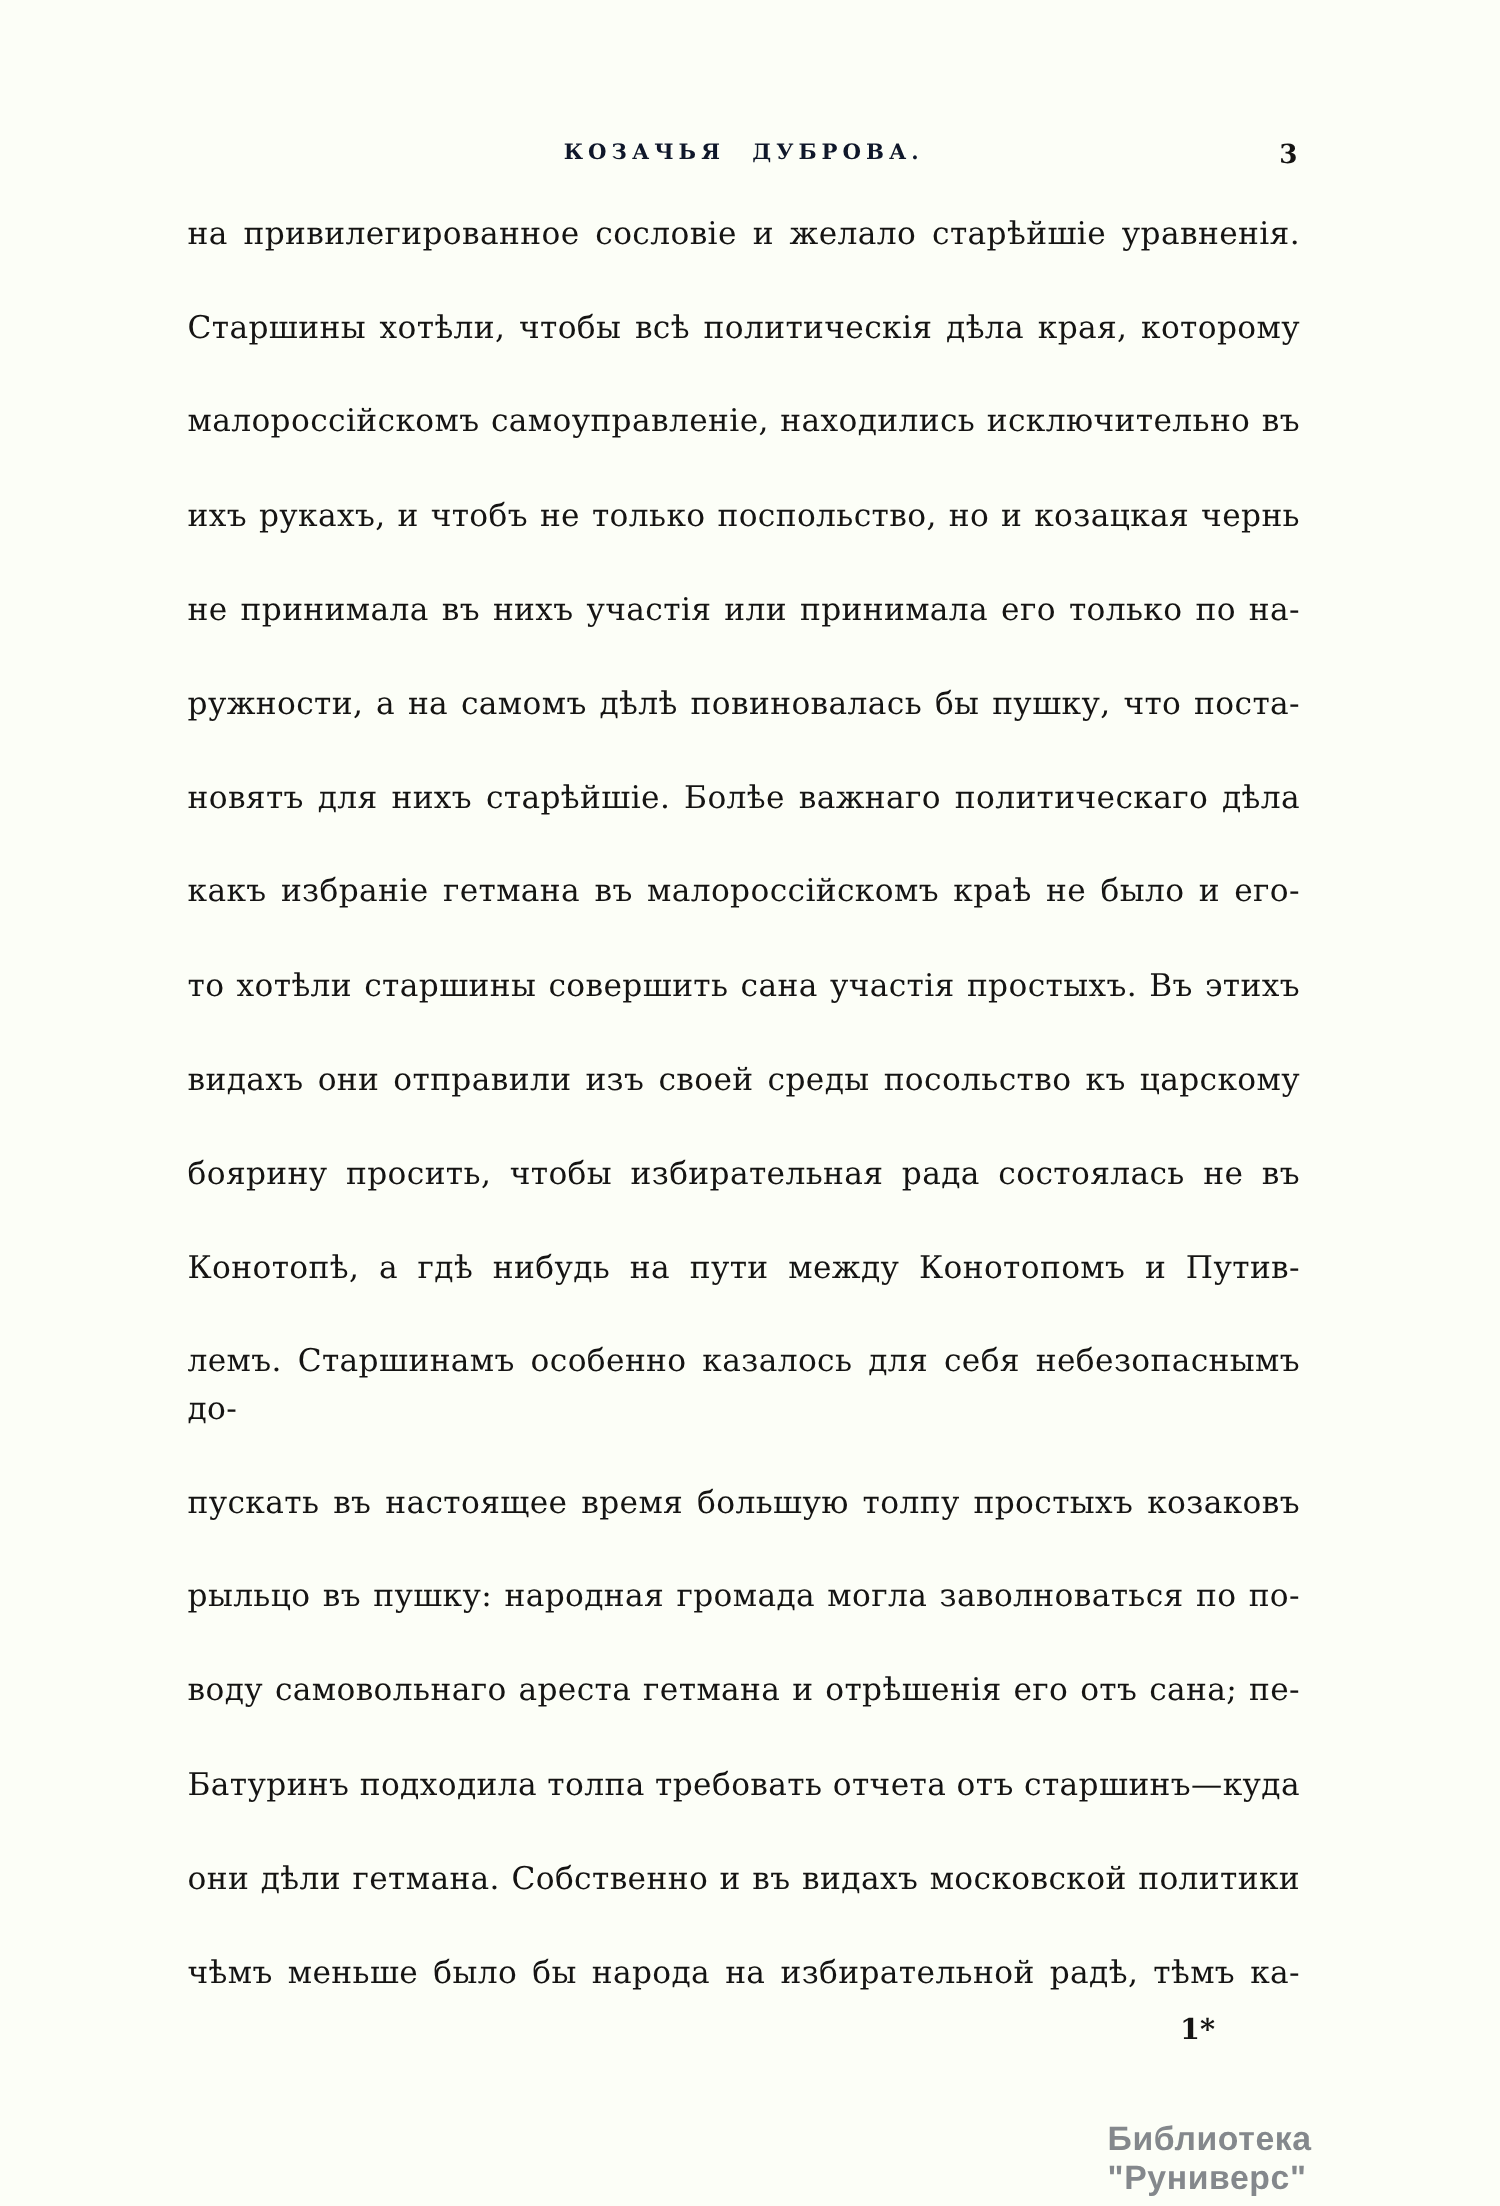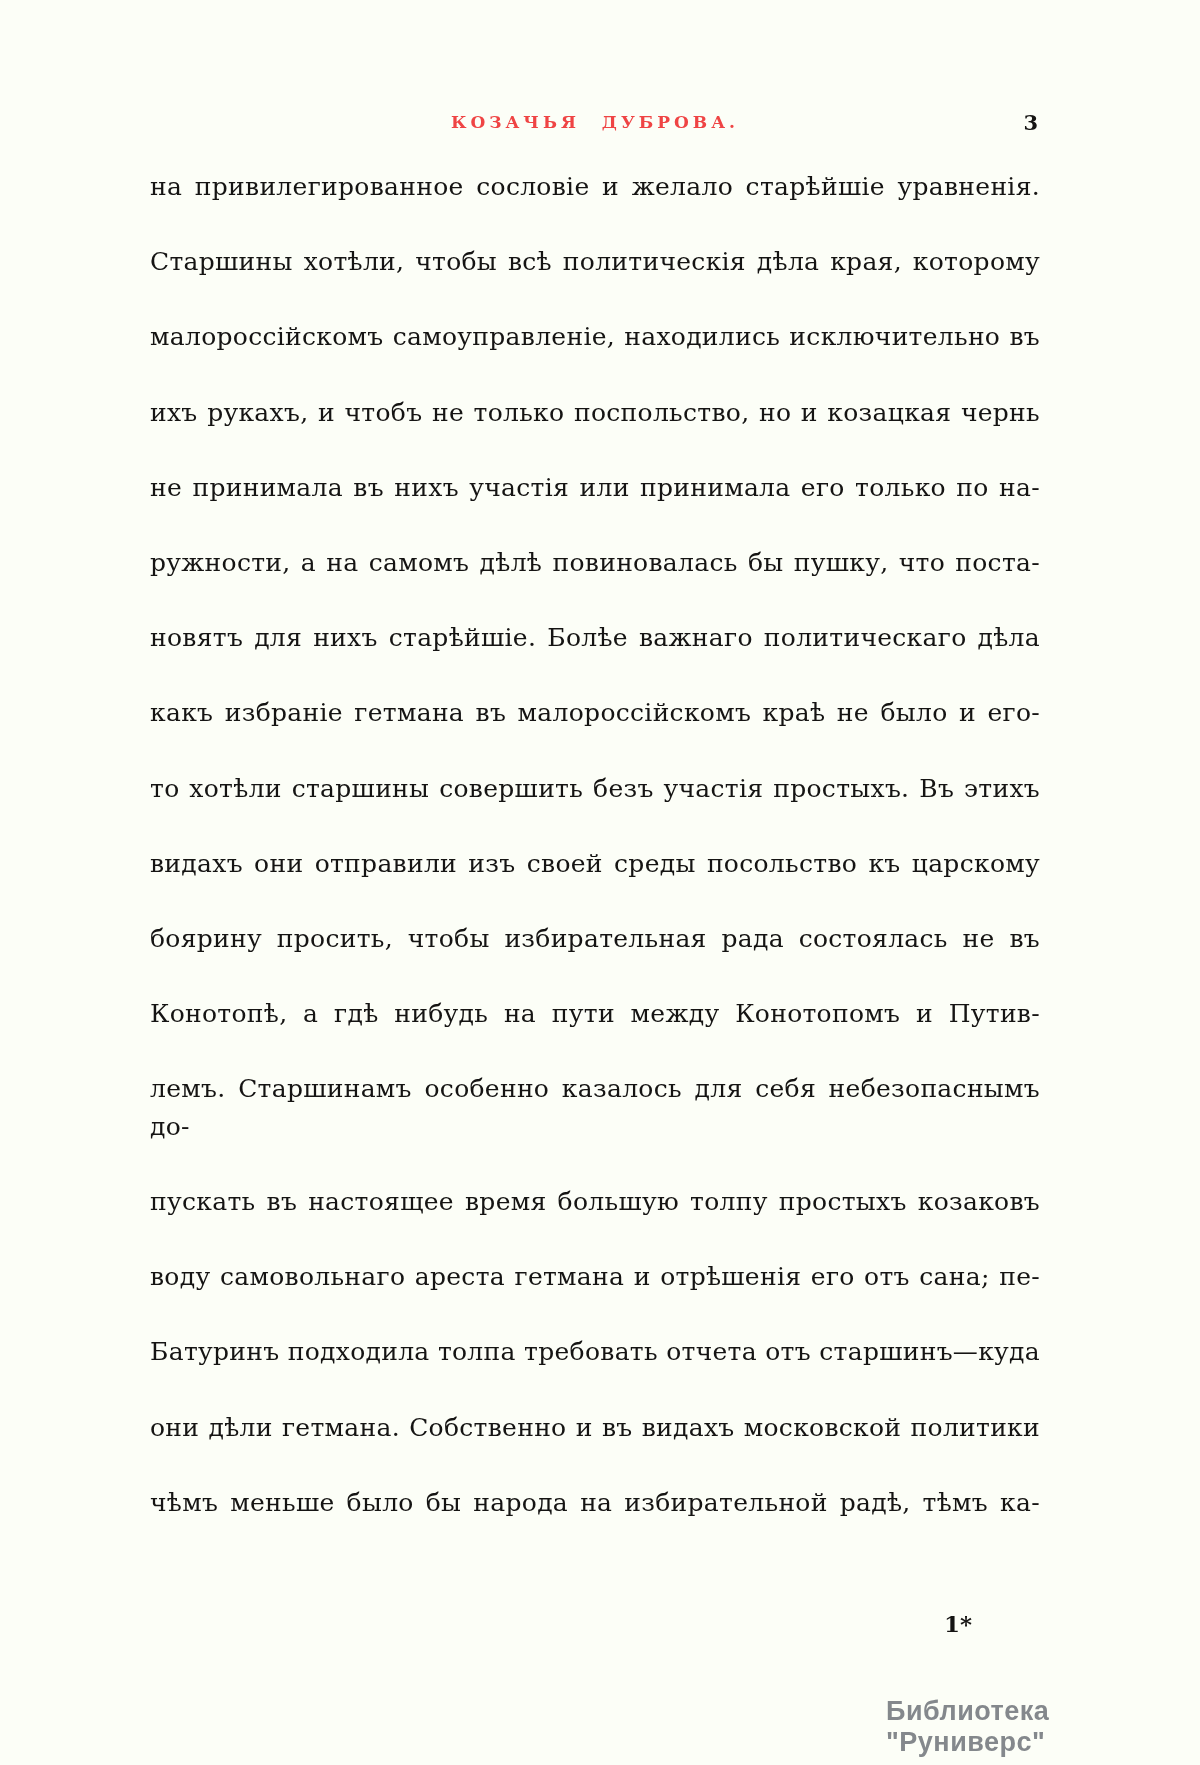--- a/index.html
+++ b/index.html
@@ -17,21 +17,21 @@
   .running-head {
     position: absolute;
     left: 150px; top: 112px; width: 890px;
     text-align: center;
   }
   .head-title {
     font-size: 17px;
     font-weight: bold;
     letter-spacing: 4px;
     word-spacing: 12px;
-    color: #ef4444;
+    color: #0f172a;
   }
   .page-num {
     position: absolute;
     right: 2px; top: -2px;
     font-size: 21px;
     font-weight: bold;
     letter-spacing: 0;
   }
 
   
@@ -76,26 +76,27 @@
 
   <div class="text-block">
       <div class="line just">на привилегированное сословіе и желало старѣйшіе уравненія.</div>
       <div class="line just">Старшины хотѣли, чтобы всѣ политическія дѣла края, которому</div>
       <div class="line just">малороссійскомъ самоуправленіе, находились исключительно въ</div>
       <div class="line just">ихъ рукахъ, и чтобъ не только поспольство, но и козацкая чернь</div>
       <div class="line just">не принимала въ нихъ участія или принимала его только по на-</div>
       <div class="line just">ружности, а на самомъ дѣлѣ повиновалась бы пушку, что поста-</div>
       <div class="line just">новятъ для нихъ старѣйшіе. Болѣе важнаго политическаго дѣла</div>
       <div class="line just">какъ избраніе гетмана въ малороссійскомъ краѣ не было и его-</div>
-      <div class="line just">то хотѣли старшины совершить безъ участія простыхъ. Въ этихъ</div>
+      <div class="line just">то хотѣли старшины совершить сана участія простыхъ. Въ этихъ</div>
       <div class="line just">видахъ они отправили изъ своей среды посольство къ царскому</div>
       <div class="line just">боярину просить, чтобы избирательная рада состоялась не въ</div>
       <div class="line just">Конотопѣ, а гдѣ нибудь на пути между Конотопомъ и Путив-</div>
       <div class="line just">лемъ. Старшинамъ особенно казалось для себя небезопаснымъ до-</div>
       <div class="line just">пускать въ настоящее время большую толпу простыхъ козаковъ</div>
+      <div class="line just">рыльцо въ пушку: народная громада могла заволноваться по по-</div>
       <div class="line just">воду самовольнаго ареста гетмана и отрѣшенія его отъ сана; пе-</div>
       <div class="line just">Батуринъ подходила толпа требовать отчета отъ старшинъ—куда</div>
       <div class="line just">они дѣли гетмана. Собственно и въ видахъ московской политики</div>
       <div class="line just">чѣмъ меньше было бы народа на избирательной радѣ, тѣмъ ка-</div>
     </div>
 
   <div class="footnote-mark">1*</div>
 
   <div class="watermark">Библиотека "Руниверс"</div>
 

